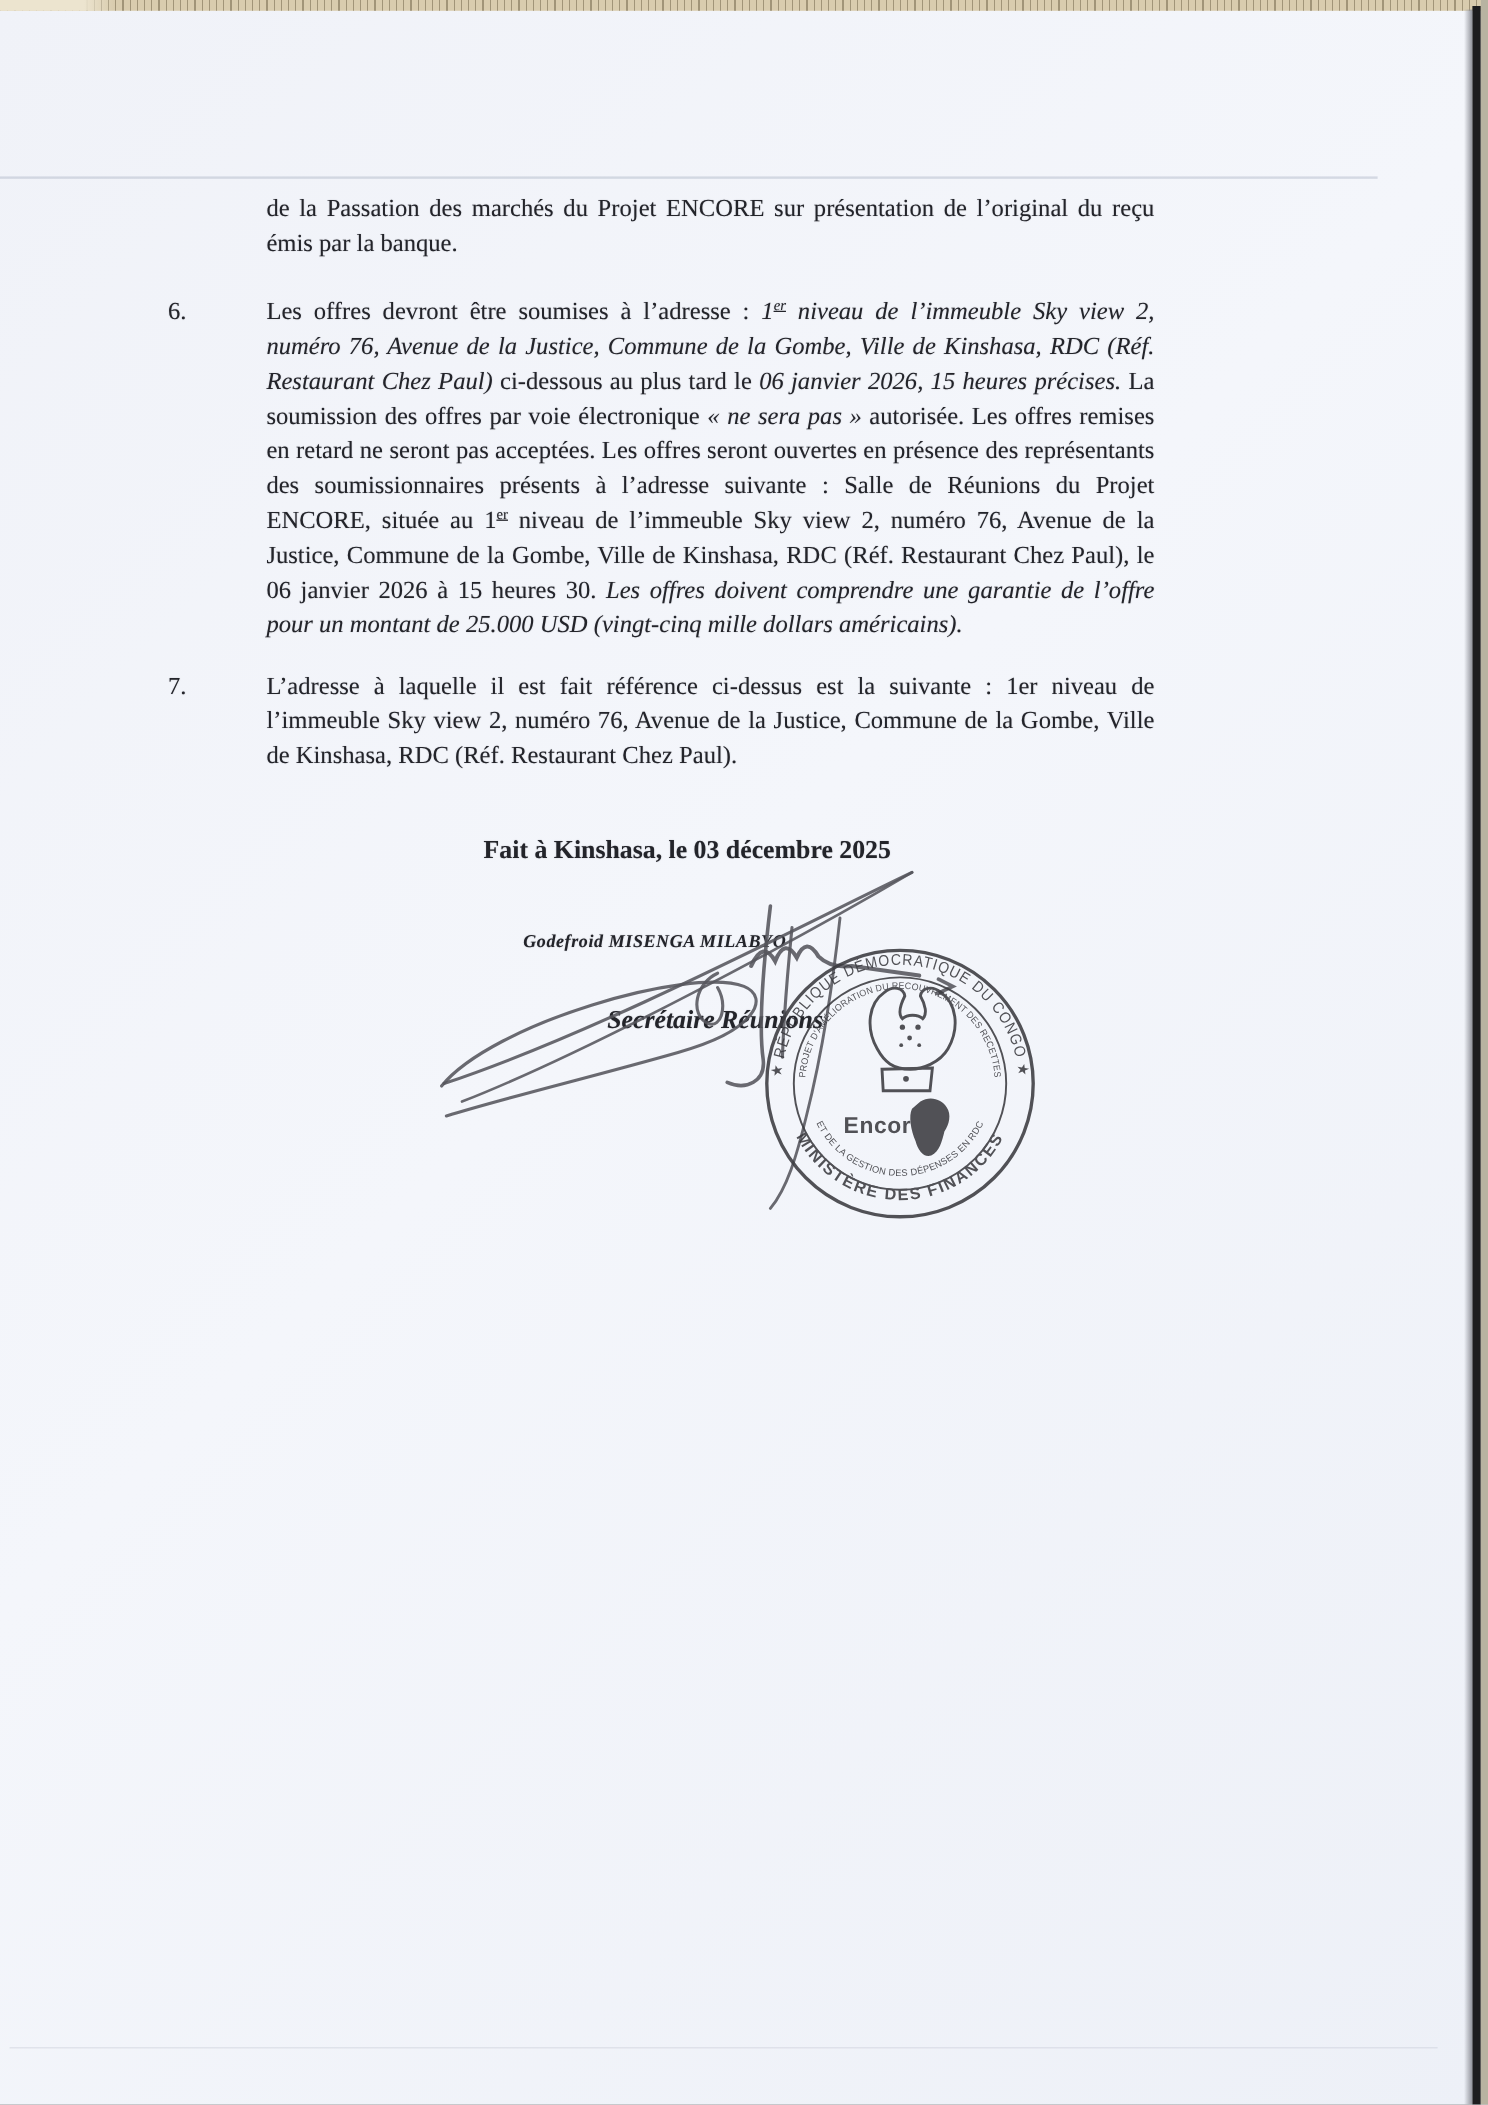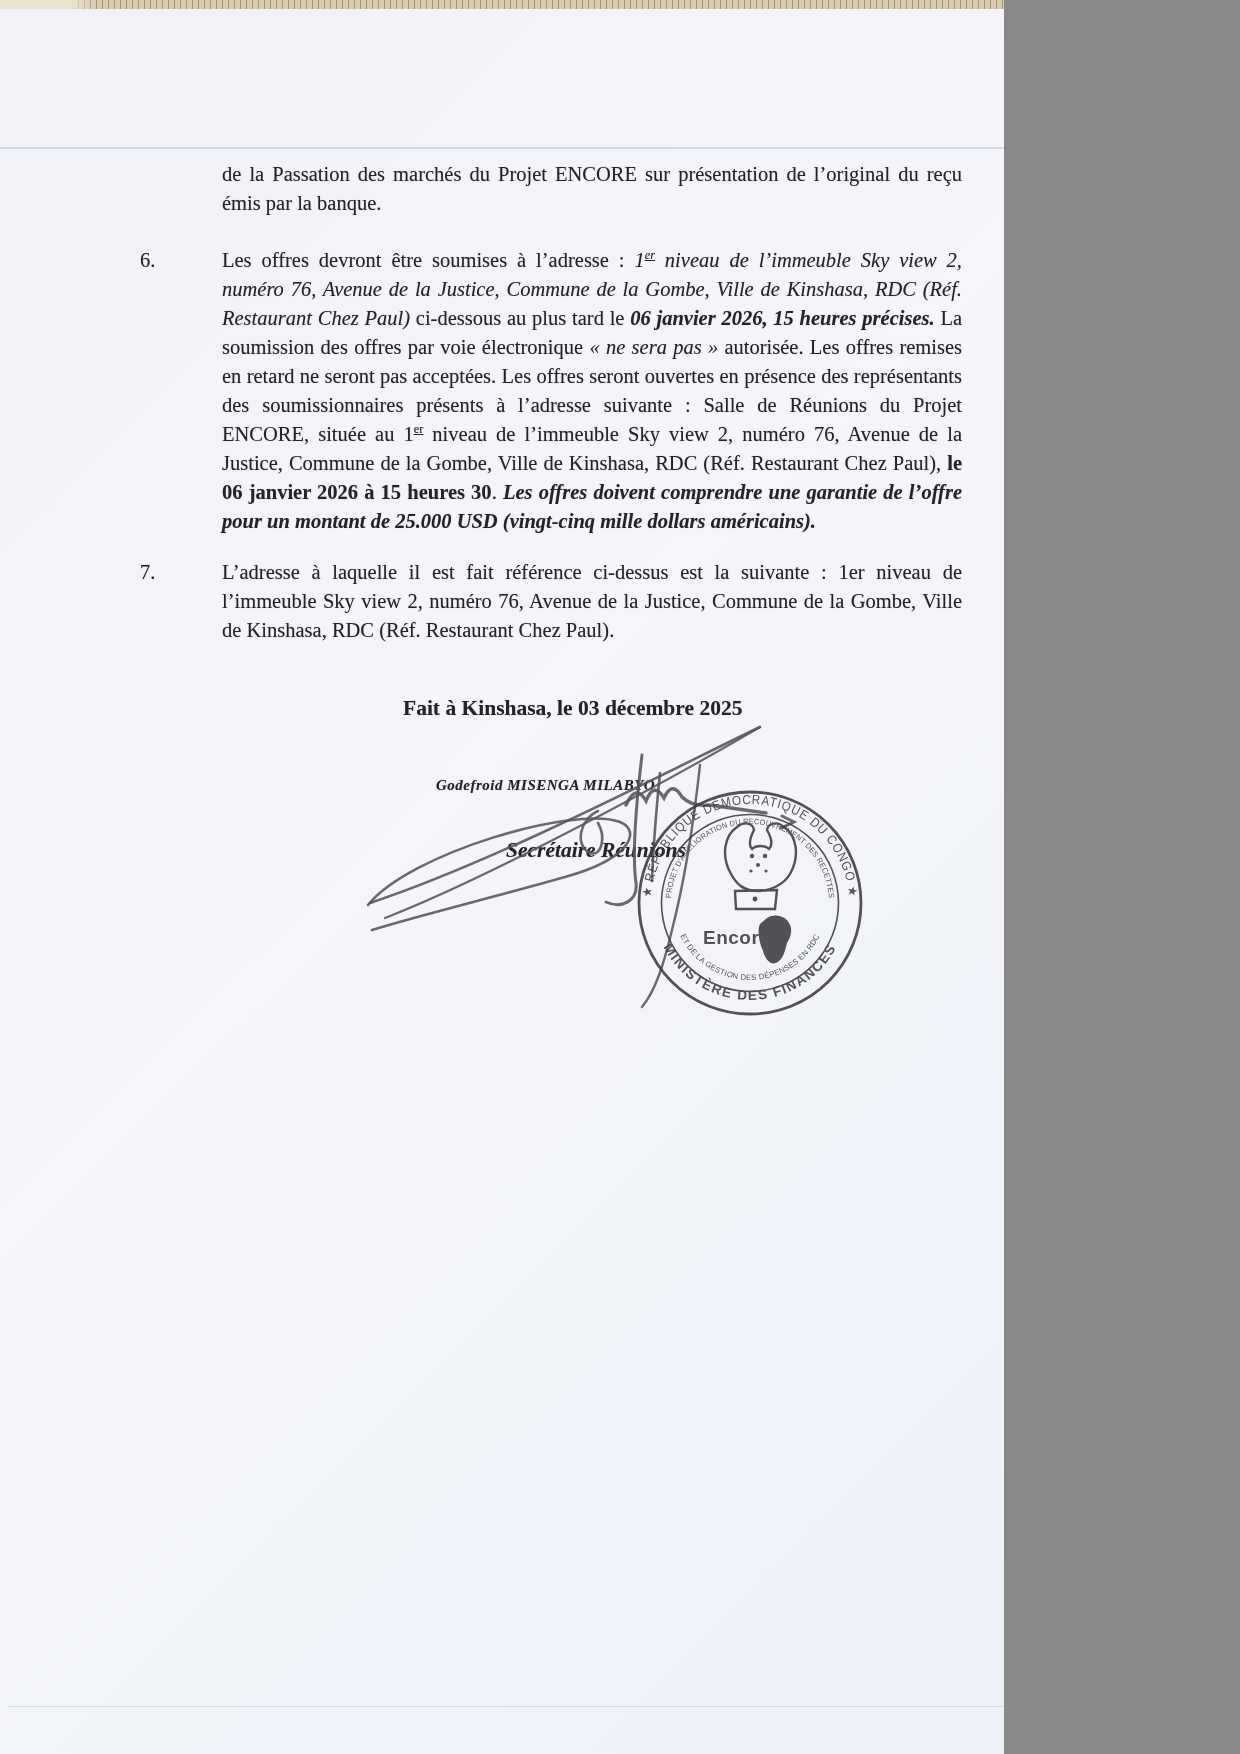--- a/index.html
+++ b/index.html
@@ -1,16 +1,16 @@
 <!DOCTYPE html>
 <html><head>
 <meta charset="utf-8">
 <style>
   html,body{margin:0;padding:0;background:#888;}
-  .page{position:relative;width:1004px;height:1754px;overflow:hidden;
+  .page{position:relative;width:1240px;height:1754px;overflow:hidden;
         background:linear-gradient(135deg,#f0f2f8 0%,#f4f6fb 45%,#edf0f7 100%);
         font-family:"Liberation Serif", serif;color:#23242a;}
   
   .strip-top{position:absolute;left:0;top:0;width:1240px;height:9px;
      background:
        linear-gradient(90deg,#ece4cf 0 70px,rgba(236,228,207,0) 95px),
        repeating-linear-gradient(90deg,rgba(70,58,32,.38) 0 1px,rgba(0,0,0,0) 1px 6px),
        #d9ccae;}
   .edge-shadow{position:absolute;left:1220px;top:8px;width:7px;height:1746px;
      background:linear-gradient(90deg,rgba(145,148,158,0),#90929a);}
@@ -22,21 +22,21 @@
 
   
   .textblock{position:absolute;font-size:20.5px;line-height:29px;
      text-shadow:0 0 1px rgba(28,28,40,.32);}
   .intro{left:222px;top:160px;width:740px;text-align:justify;}
   .item{left:140px;width:822px;}
   .item .num{position:absolute;left:0;top:0;}
   .item .body{margin-left:82px;width:740px;text-align:justify;}
   #item-0{top:246px;}
   #item-1{top:558px;}
-  .b{font-weight:bold;}
+  .b{font-weight:normal;}
   .i{font-style:italic;}
   sup{font-size:.6em;line-height:0;vertical-align:super;text-decoration:underline;}
 
   .dateline{position:absolute;left:403px;top:696px;font-size:21.5px;font-weight:bold;
      text-shadow:0 0 1px rgba(28,28,40,.35);}
   .sig-name{position:absolute;left:436px;top:777px;font-size:15px;font-weight:bold;
      font-style:italic;letter-spacing:.5px;text-shadow:0 0 1px rgba(28,28,40,.35);}
   .sig-title{position:absolute;left:506px;top:838px;font-size:21.5px;font-weight:bold;
      font-style:italic;text-shadow:0 0 1px rgba(28,28,40,.35);}
 

